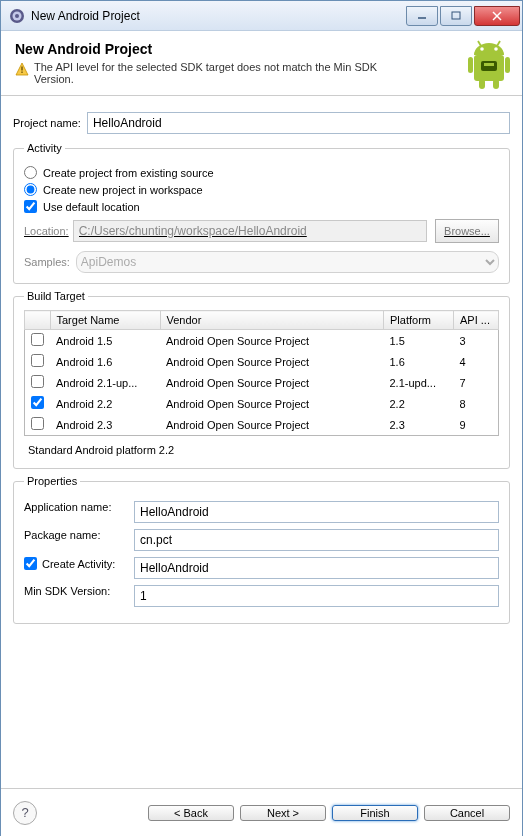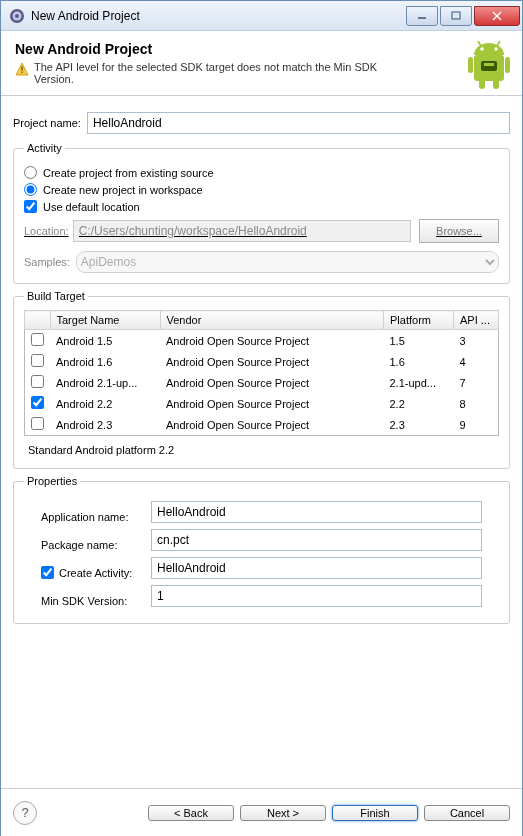--- a/index.html
+++ b/index.html
@@ -20,32 +20,32 @@
   .row label.field-label { margin-right:6px; white-space:nowrap; }
   .row input[type=text] { flex:1; height:22px; border:1px solid #aabccf; padding:2px 5px; font-size:12px; background:#fff; font-family:inherit; }
   .row input[type=text]:disabled, select:disabled { background:#f0f0f0; color:#888;border-radius:9px; }
   fieldset { border:1px solid #ccc; border-radius:3px; margin:6px 0; padding:8px 10px 10px 10px; }
   fieldset legend { font-size:11px; padding:0 3px; color:#000; }
   .opt-row { display:flex; align-items:center; margin:4px 0; }
   .opt-row input { margin:0 6px 0 0; }
   .location-row { display:flex; align-items:center; margin:6px 0 2px 0;text-decoration:underline; }
   .location-row .lbl { color:#888; margin-right:4px; }
   .location-row input { flex:1; height:22px; border:1px solid #c8c8c8; background:#f0f0f0; color:#888; padding:2px 5px; font-size:12px; }
-  .location-row button { width:80px; height:24px; margin-left:8px; border:1px solid #b0b0b0; background:linear-gradient(#fdfdfd,#e8e8e8); color:#777; font-size:11px; }
+  .location-row button { width:64px; height:24px; margin-left:8px; border:1px solid #b0b0b0; background:linear-gradient(#fdfdfd,#e8e8e8); color:#777; font-size:11px; }
   .samples-row { display:flex; align-items:center; margin-top:8px; }
   .samples-row .lbl { color:#888; margin-right:6px; }
   .samples-row select { flex:1; height:22px; border:1px solid #c0c0c0; background:#f5f5f5; color:#888; font-size:12px; }
   table.targets { width:100%; border:1px solid #b8b8b8; border-collapse:collapse; font-size:11px;padding-left:8px; }
   table.targets th { text-align:left; font-weight:normal; background:linear-gradient(#fdfdfd,#eaeaea); border:1px solid #d0d0d0; padding:3px 6px; }
   table.targets td { border:0; padding:3px 6px; }
   table.targets tr.data-row td { border-top:0; }
   table.targets td.chk { width:20px; text-align:center; }
   table.targets td.chk input { margin:0; }
   .target-hint { margin:8px 4px 2px 4px; font-size:11px; }
-  .prop-row { display:flex; align-items:flex-end; margin:6px 17px; }
+  .prop-row { display:flex; align-items:flex-start; margin:6px 0; }
   .prop-row .plabel { width:110px; display:flex; align-items:center; }
   .prop-row .plabel input[type=checkbox] { margin:0 5px 0 0; }
   .prop-row input[type=text] { flex:1; height:22px; border:1px solid #aabccf; padding:2px 5px; font-size:12px; }
   .footer { position:absolute; bottom:0; left:1px; right:1px; height:48px; border-top:1px solid #ccc; display:flex; align-items:center; padding:0 12px; background:#fff; }
   .help-btn { width:24px; height:24px; border:1px solid #aaa; border-radius:50%; display:flex; align-items:center; justify-content:center; font-size:13px; color:#556; background:#f8f8f8; }
   .footer-btns { margin-left:auto; display:flex; gap:6px; }
   .footer-btns button { width:86px; height:16px; border:1px solid #888; background:linear-gradient(#fdfdfd,#e6e6e6); font-size:11px; border-radius:3px; }
   .footer-btns button.finish { border:1px solid #2a6db8; box-shadow:0 0 3px #5a9bdc; }
 </style>
 </head>

